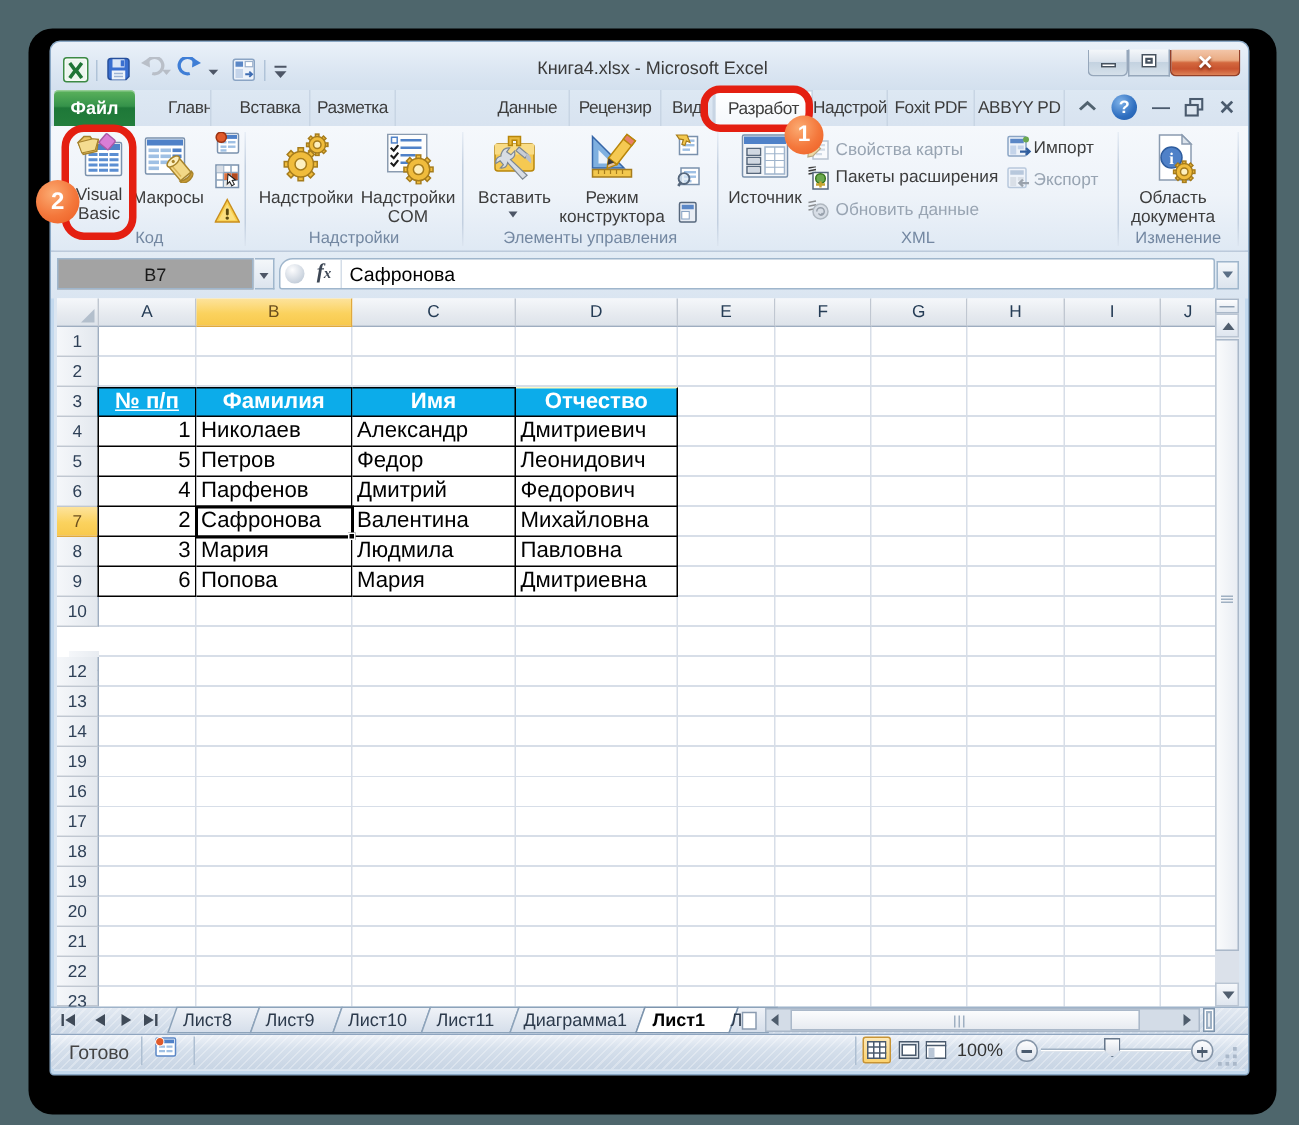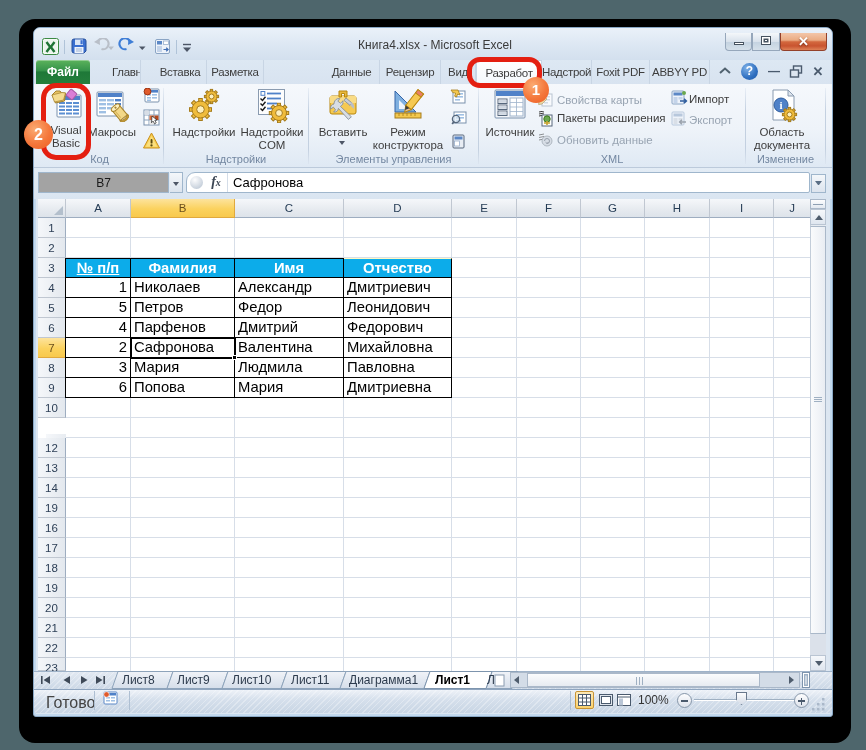--- a/index.html
+++ b/index.html
@@ -571,21 +571,21 @@
 </svg>
 
 <div class="abs" style="left:510px;top:672px;width:290px;height:16px;background:#d3dce7;border:1px solid #aab8c9;"></div>
 <div class="abs" style="left:514px;top:674px;width:0;height:0;border:4px solid transparent;border-right:5px solid #4f5d6d;border-left:none;margin-top:2px;"></div>
 <div class="abs" style="left:527px;top:673px;width:233px;height:14px;background:linear-gradient(#fbfcfd,#e7ebf1);border:1px solid #aab8c9;">
     <div style="position:absolute;left:108px;top:3px;width:1px;height:8px;background:#9fb0c2;box-shadow:3px 0 0 #9fb0c2,6px 0 0 #9fb0c2;"></div>
   </div>
 <div class="abs" style="left:789px;top:674px;width:0;height:0;border:4px solid transparent;border-left:5px solid #4f5d6d;border-right:none;margin-top:2px;"></div>
 <div class="abs" style="left:802px;top:672px;width:8px;height:16px;background:#fff;border:1px solid #7d94ad;box-shadow:inset 0 0 0 1px #fff,inset 0 0 0 2.5px #9db0c4;"></div>
 <div id="status"></div>
-<div class="abs" style="left:46px;top:694px;font-size:16px;color:#444;">Готово</div>
+<div class="abs" style="left:46px;top:694px;font-size:13px;color:#444;">Готово</div>
 <div class="abs" style="left:94px;top:691px;width:1px;height:19px;background:#aebfd2;"></div>
 <svg class="abs" style="left:103px;top:691px;" width="15" height="14" viewBox="0 0 15 14">
  <rect x="1" y="1" width="13" height="12" rx="1" fill="#fff" stroke="#5b87c6"></rect>
     <rect x="2" y="2" width="11" height="2.5" fill="#4f81c8"></rect>
     <g fill="#9fc0e4">
       <rect x="3" y="6" width="4" height="1.5"></rect>
       <rect x="8" y="6" width="4" height="1.5"></rect>
       <rect x="3" y="9" width="4" height="1.5"></rect>
       <rect x="8" y="9" width="4" height="1.5"></rect>
     </g>

